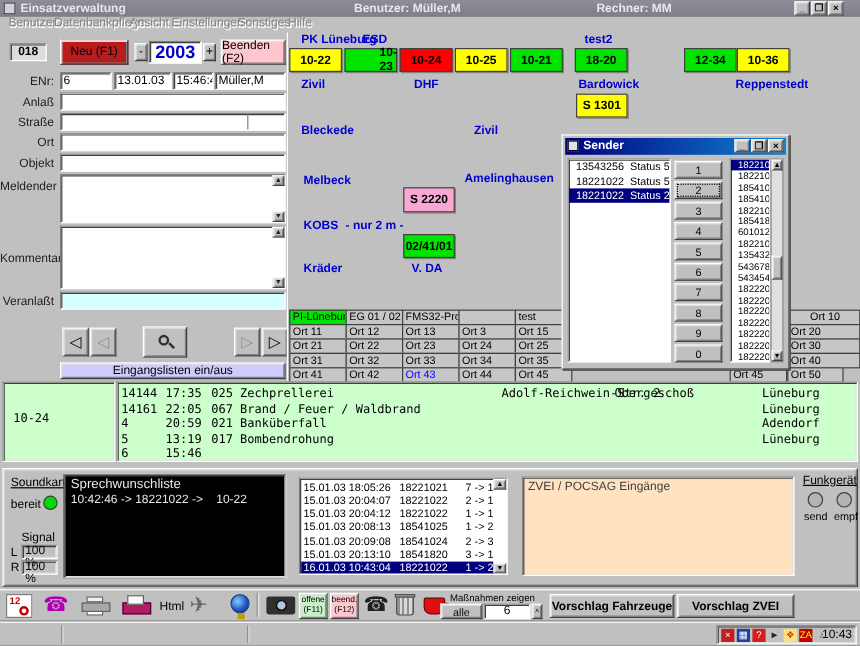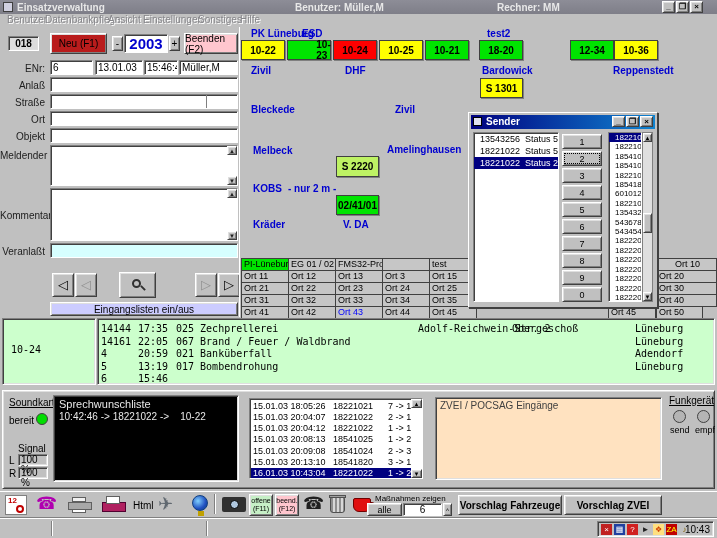--- a/index.html
+++ b/index.html
@@ -130,21 +130,21 @@
     </div>
   <span class="bluelbl" style="left:251px;top:65px;">Zivil</span>
   <span class="bluelbl" style="left:345px;top:65px;">DHF</span>
   <span class="bluelbl" style="left:482px;top:65px;">Bardowick</span>
   <span class="bluelbl" style="left:613px;top:65px;">Reppenstedt</span>
   <div class="cbtn" style="left: 480px; top: 78px; width: 43px; height: 20px; background: rgb(255, 255, 0);">S 1301</div>
   <span class="bluelbl" style="left:251px;top:104px;">Bleckede</span>
   <span class="bluelbl" style="left:395px;top:104px;">Zivil</span>
   <span class="bluelbl" style="left:253px;top:145px;">Melbeck</span>
   <span class="bluelbl" style="left:387px;top:144px;">Amelinghausen</span>
-  <div class="cbtn" style="left: 336px; top: 156px; width: 43px; height: 21px; background: #bef264;">S 2220</div>
+  <div class="cbtn" style="left: 336px; top: 156px; width: 43px; height: 21px; background: #f9a8d4;">S 2220</div>
   <span class="bluelbl" style="left:253px;top:183px;">KOBS</span>
   <span class="bluelbl" style="left:288px;top:183px;">- nur 2 m -</span>
   <div class="cbtn" style="left: 336px; top: 195px; width: 43px; height: 20px; background: rgb(0, 228, 0);">02/41/01</div>
   <span class="bluelbl" style="left:253px;top:219px;">Kräder</span>
   <span class="bluelbl" style="left:343px;top:219px;">V. DA</span>
 
   <div id="ortgrid">
       <div class="gridcell" style="left: 241px; top: 258px; width: 48px; height: 13px; background: rgb(0, 228, 0);">PI-Lüneburg</div>
       <div class="gridcell" style="left: 288px; top: 258px; width: 48px; height: 13px;">EG 01 / 02</div>
       <div class="gridcell" style="left: 335px; top: 258px; width: 48px; height: 13px;">FMS32-Pro</div>

